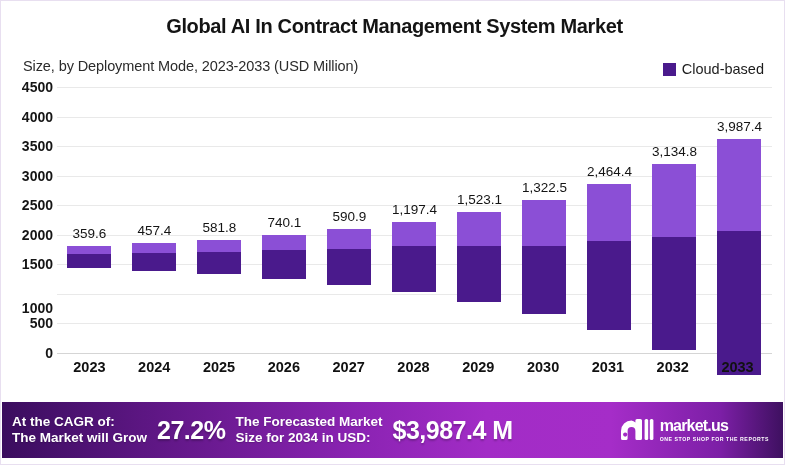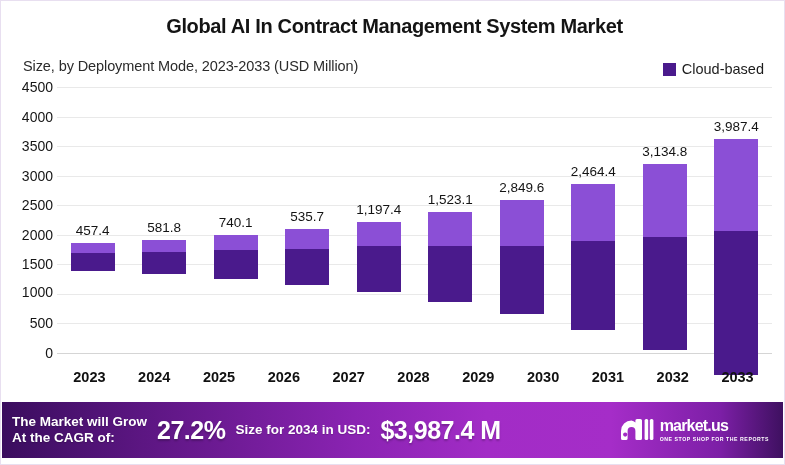--- a/index.html
+++ b/index.html
@@ -85,21 +85,21 @@
     left: 0;
     top: 0;
     width: 52px;
     height: 266px;
   }
   .y-tick {
     position: absolute;
     right: 0;
     transform: translateY(-50%);
     font-size: 14px;
-    font-weight: normal;
+    font-weight: bold;
     color: #151515;
     text-align: right;
     white-space: nowrap;
   }
   .grid {
     position: absolute;
     left: 56px;
     right: 14px;
     top: 0;
     height: 266px;
@@ -156,21 +156,21 @@
 
   
   .x-axis {
     position: absolute;
     left: 56px;
     right: 14px;
     top: 358px;
     height: 26px;
     display: flex;
     justify-content: space-around;
-    align-items: flex-end;
+    align-items: flex-start;
   }
   .x-tick {
     width: 9.09%;
     text-align: center;
     font-size: 14.5px;
     font-weight: bold;
     color: #111111;
   }
 
   
@@ -250,21 +250,21 @@
     <div class="legend-item">
       <span class="legend-swatch" style="background:#4a1a8c"></span>
       <span class="legend-label">Cloud-based</span>
     </div>
   </div>
 
   <div class="plot">
     <div class="y-axis" id="y-axis">
         <div class="y-tick" style="top: 266px;">0</div>
         <div class="y-tick" style="top: 236.444px;">500</div>
-        <div class="y-tick" style="top: 205px;">1000</div>
+        <div class="y-tick" style="top: 221px;">1000</div>
         <div class="y-tick" style="top: 177.333px;">1500</div>
         <div class="y-tick" style="top: 147.778px;">2000</div>
         <div class="y-tick" style="top: 118.222px;">2500</div>
         <div class="y-tick" style="top: 88.6667px;">3000</div>
         <div class="y-tick" style="top: 59.1111px;">3500</div>
         <div class="y-tick" style="top: 29.5556px;">4000</div>
         <div class="y-tick" style="top: 0px;">4500</div>
       </div>
     <div class="grid" id="grid">
         <div class="grid-line baseline" style="top: 266px;"></div>
@@ -274,20 +274,27 @@
         <div class="grid-line" style="top: 147.778px;"></div>
         <div class="grid-line" style="top: 118.222px;"></div>
         <div class="grid-line" style="top: 88.6667px;"></div>
         <div class="grid-line" style="top: 59.1111px;"></div>
         <div class="grid-line" style="top: 29.5556px;"></div>
         <div class="grid-line" style="top: 0px;"></div>
       </div>
     <div class="bars" id="bars">
         <div class="bar-col">
           <div class="bar-stack">
+            <div class="bar-value">359.6</div>
+            <div class="seg-light" style="height: 7.44209px;"></div>
+            <div class="seg-dark" style="height: 13.8143px;"></div>
+          </div>
+        </div>
+        <div class="bar-col">
+          <div class="bar-stack">
             <div class="bar-value">457.4</div>
             <div class="seg-light" style="height: 9.46369px;"></div>
             <div class="seg-dark" style="height: 17.5737px;"></div>
           </div>
         </div>
         <div class="bar-col">
           <div class="bar-stack">
             <div class="bar-value">581.8</div>
             <div class="seg-light" style="height: 12.035px;"></div>
             <div class="seg-dark" style="height: 22.3558px;"></div>
@@ -295,42 +302,42 @@
         </div>
         <div class="bar-col">
           <div class="bar-stack">
             <div class="bar-value">740.1</div>
             <div class="seg-light" style="height: 15.3098px;"></div>
             <div class="seg-dark" style="height: 28.4384px;"></div>
           </div>
         </div>
         <div class="bar-col">
           <div class="bar-stack">
-            <div class="bar-value">535.7</div>
+            <div class="bar-value">590.9</div>
             <div class="seg-light" style="height: 19.4771px;"></div>
             <div class="seg-dark" style="height: 36.1701px;"></div>
           </div>
         </div>
         <div class="bar-col">
           <div class="bar-stack">
             <div class="bar-value">1,197.4</div>
             <div class="seg-light" style="height: 24.7735px;"></div>
             <div class="seg-dark" style="height: 46.0062px;"></div>
           </div>
         </div>
         <div class="bar-col">
           <div class="bar-stack">
             <div class="bar-value">1,523.1</div>
             <div class="seg-light" style="height: 34.2135px;"></div>
             <div class="seg-dark" style="height: 55.8186px;"></div>
           </div>
         </div>
         <div class="bar-col">
           <div class="bar-stack">
-            <div class="bar-value">2,849.6</div>
+            <div class="bar-value">1,322.5</div>
             <div class="seg-light" style="height: 45.8111px;"></div>
             <div class="seg-dark" style="height: 68.7108px;"></div>
           </div>
         </div>
         <div class="bar-col">
           <div class="bar-stack">
             <div class="bar-value">2,464.4</div>
             <div class="seg-light" style="height: 56.8117px;"></div>
             <div class="seg-dark" style="height: 88.8617px;"></div>
           </div>
@@ -361,25 +368,26 @@
       <div class="x-tick">2028</div>
       <div class="x-tick">2029</div>
       <div class="x-tick">2030</div>
       <div class="x-tick">2031</div>
       <div class="x-tick">2032</div>
       <div class="x-tick">2033</div>
     </div>
 
   <div class="banner">
     <div class="banner-text">
+      <div>At the CAGR of:</div>
       <div>The Market will Grow</div>
-      <div>At the CAGR of:</div>
     </div>
     <div class="banner-big">27.2%</div>
     <div class="banner-text">
+      <div>The Forecasted Market</div>
       <div>Size for 2034 in USD:</div>
     </div>
     <div class="banner-big">$3,987.4 M</div>
     <div class="banner-spacer"></div>
     <div class="logo">
       <svg class="logo-mark" width="34" height="24" viewBox="0 0 34 24" aria-hidden="true">
         <path d="M11.5 2.5 A10.5 10.5 0 0 0 1 13 L1 20.5 A1.6 1.6 0 0 0 2.6 22.1 L6 22.1 A1.6 1.6 0 0 0 7.6 20.5 L7.6 13 A3.9 3.9 0 0 1 11.5 9.1 A3.9 3.9 0 0 1 15.4 13 L15.4 20.5 A1.6 1.6 0 0 0 17 22.1 L20.4 22.1 A1.6 1.6 0 0 0 22 20.5 L22 2.6 A1.6 1.6 0 0 0 20.4 1 L17 1 A1.6 1.6 0 0 0 15.4 2.6 L15.4 4.6 A10.4 10.4 0 0 0 11.5 2.5 Z" fill="#ffffff"></path>
         <rect x="24.6" y="1" width="3.6" height="21.1" rx="1.6" fill="#ffffff"></rect>
         <rect x="29.8" y="1" width="3.6" height="21.1" rx="1.6" fill="#ffffff"></rect>
         <circle cx="5.2" cy="16.6" r="2.1" fill="#a22cc6"></circle>

